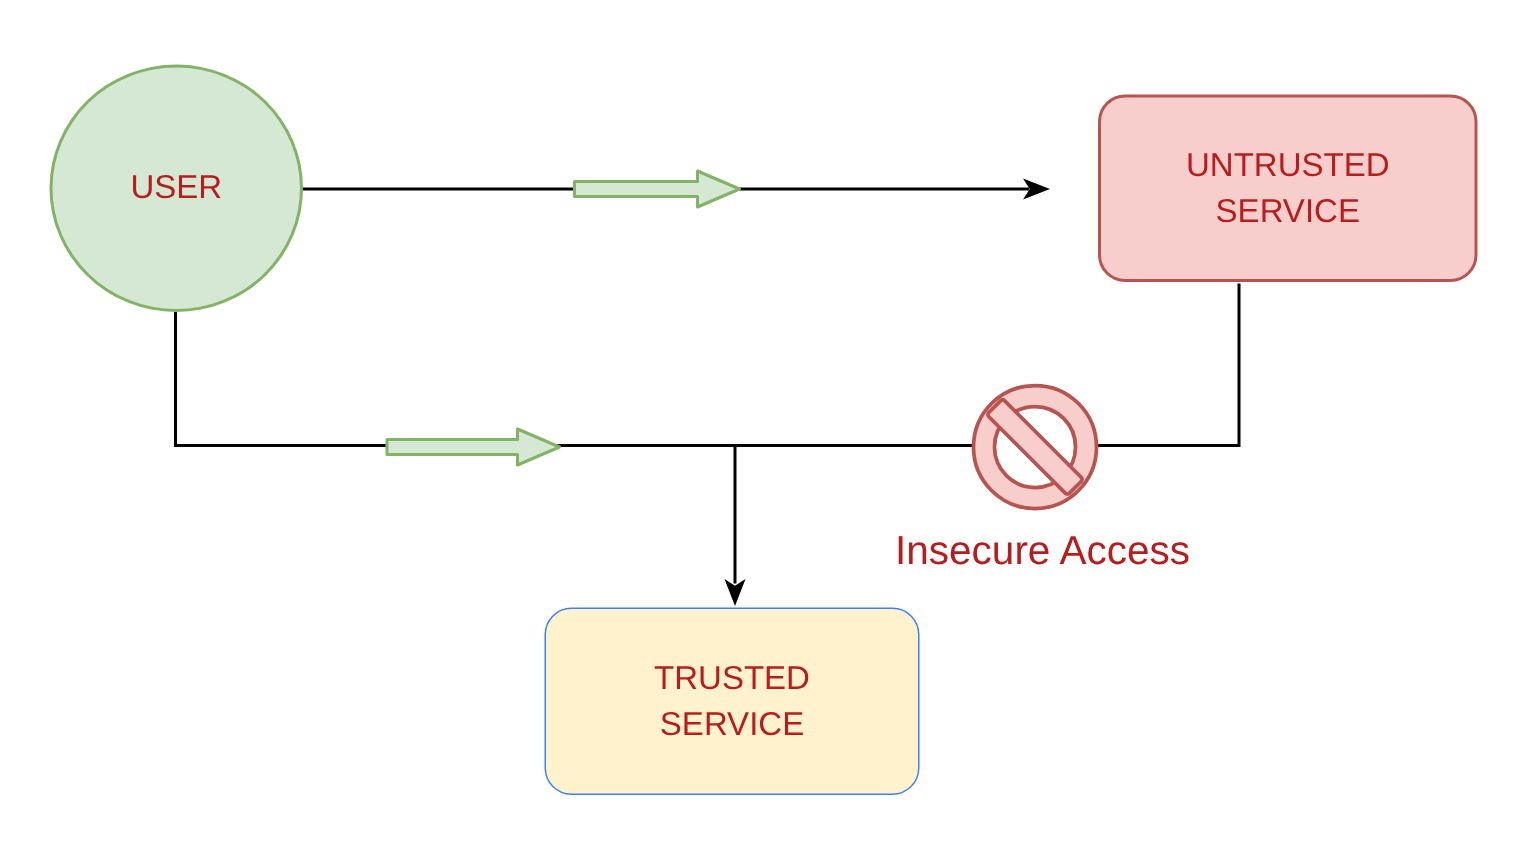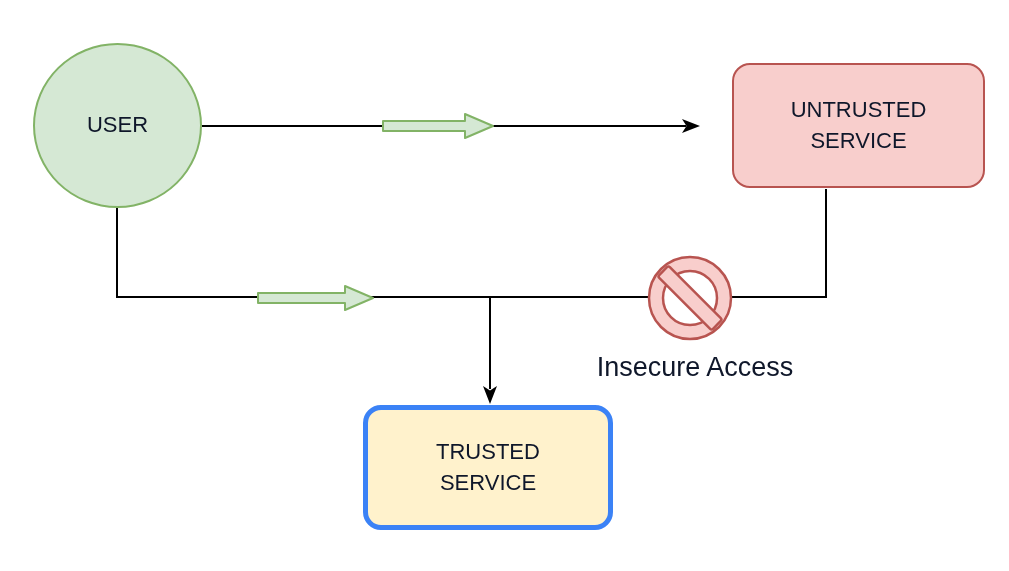--- a/index.html
+++ b/index.html
@@ -7,21 +7,21 @@
     padding: 0;
     background: #ffffff;
   }
   .canvas {
     position: relative;
     width: 1009px;
     height: 571px;
     background: #ffffff;
     overflow: hidden;
     font-family: "Liberation Sans", sans-serif;
-    color: #0f172a;
+    color: #b91c1c;
   }
   .connector-layer {
     position: absolute;
     left: 0;
     top: 0;
     width: 1009px;
     height: 571px;
   }
   .node {
     position: absolute;
@@ -57,21 +57,21 @@
     border: 2px solid #b85450;
     margin-left: 32px;
   }
   .node-trusted {
     left: 363px;
     top: 405px;
     width: 250px;
     height: 125px;
     border-radius: 18px;
     background: #fff2cc;
-    border: 5px solid #3b82f6;
+    border: 1px solid #3b82f6;
   }
   .insecure-label {
     position: absolute;
     left: 695px;
     top: 352px;
     transform: translateX(-50%);
     font-size: 27px;
     white-space: nowrap;
   }
 </style>

